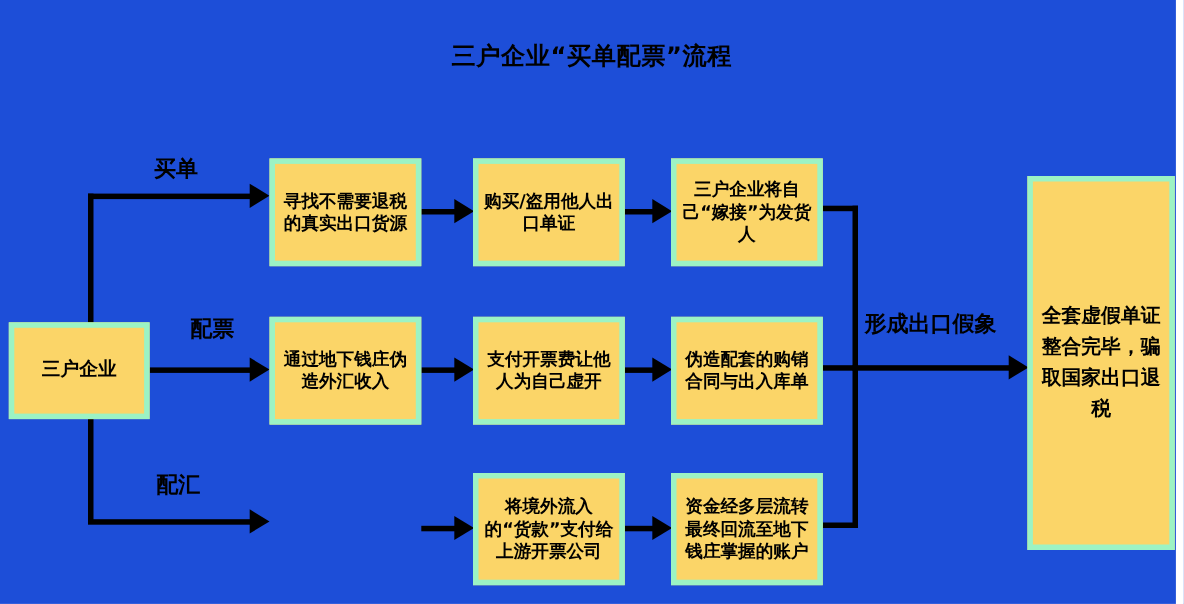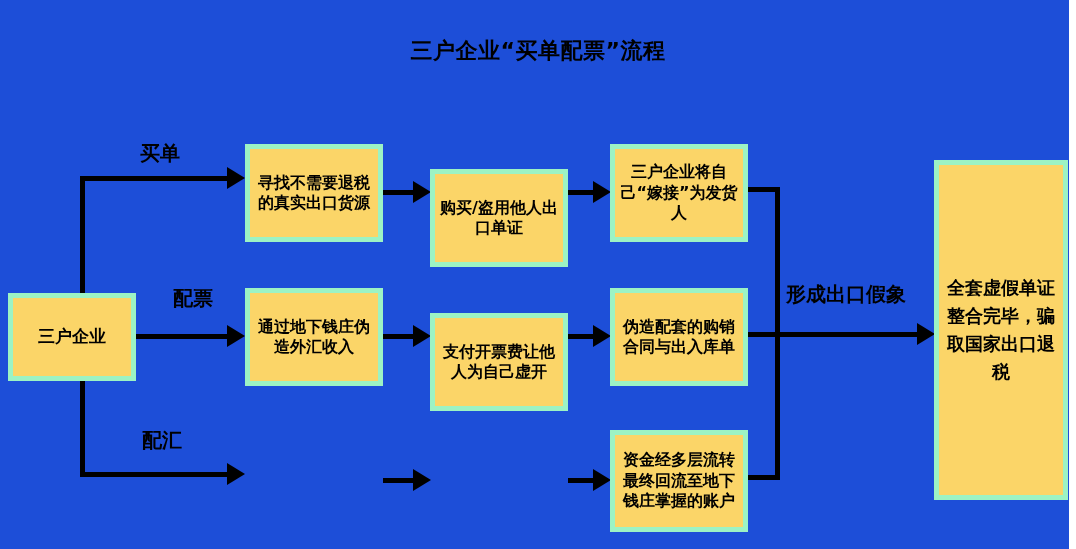--- a/index.html
+++ b/index.html
@@ -65,21 +65,21 @@
     font-size: 18px;
     line-height: 1.55;
     align-items: center;
   }
 
   .r1 { top: 144px; height: 98px; }
   .r2 { top: 288px; height: 98px; }
   .r3 { top: 430px; height: 102px; }
 
   .c1 { left: 245px; width: 138px; }
-  .c2 { left: 430px; width: 138px; margin-top: 25px; }
+  .c2 { left: 430px; width: 138px; }
   .c3 { left: 610px; width: 138px; }
 
   
   .edge-label {
     position: absolute;
     font-size: 20px;
     font-weight: bold;
     color: #000000;
     white-space: nowrap;
   }
@@ -175,20 +175,23 @@
   <div class="node r2 c1">
     <span>通过地下钱庄伪造外汇收入</span>
   </div>
   <div class="node r2 c2">
     <span>支付开票费让他人为自己虚开</span>
   </div>
   <div class="node r2 c3">
     <span>伪造配套的购销合同与出入库单</span>
   </div>
 
+  <div class="node r3 c2">
+    <span>将境外流入的“货款”支付给上游开票公司</span>
+  </div>
   <div class="node r3 c3">
     <span>资金经多层流转最终回流至地下钱庄掌握的账户</span>
   </div>
 
   <div class="node node-end">
     <span>全套虚假单证整合完毕，骗取国家出口退税</span>
   </div>
 
 </div>
 

